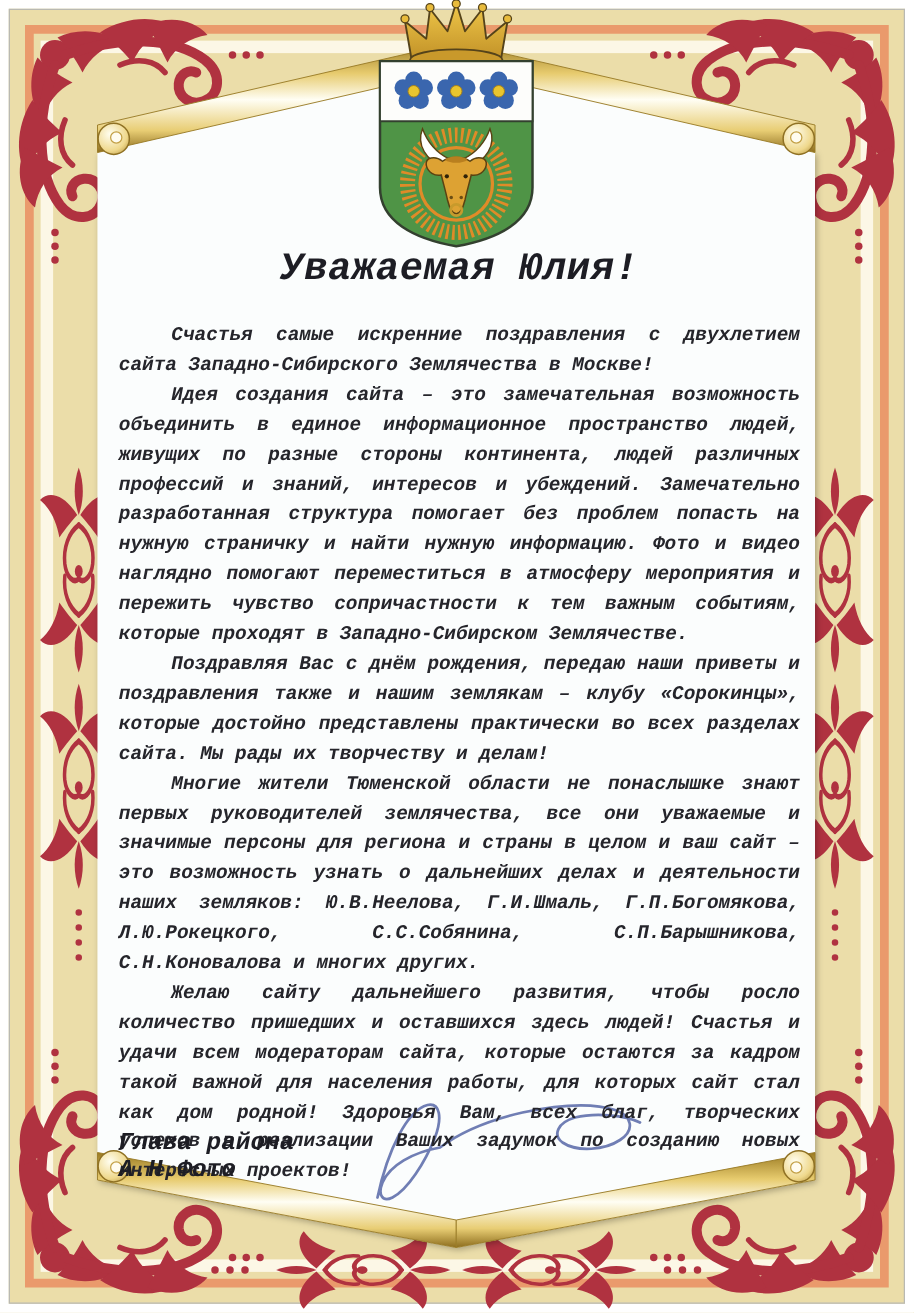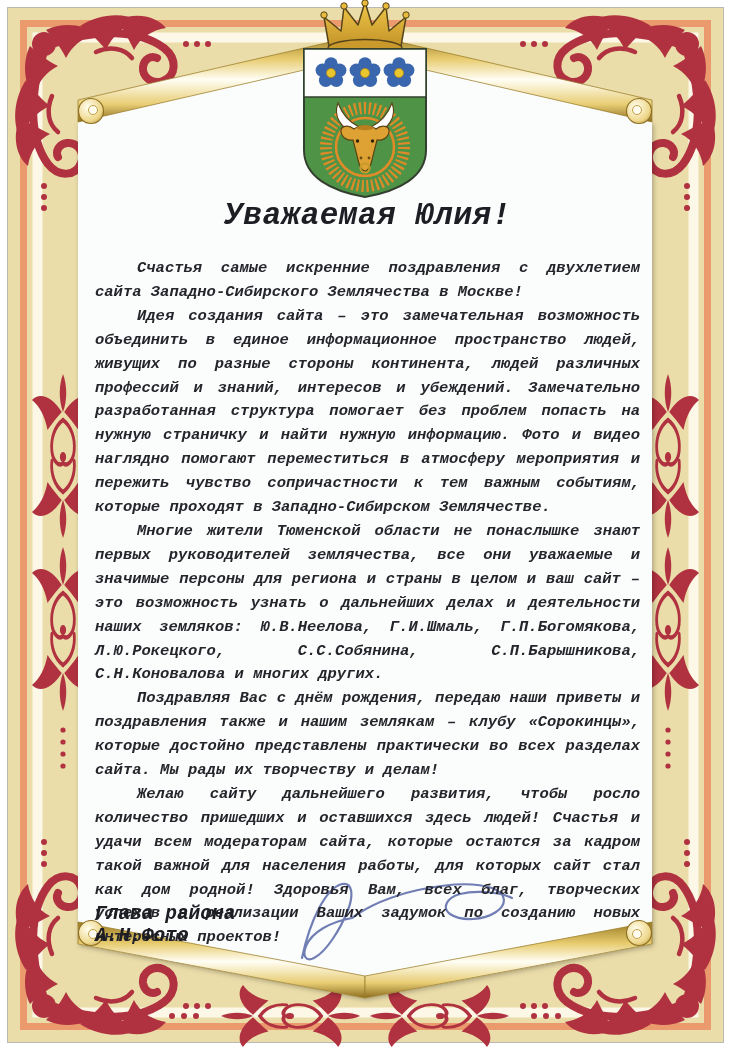--- a/index.html
+++ b/index.html
@@ -199,22 +199,22 @@
                C368,906 392,896 418,890 C446,884 474,882 492,888 C506,893 508,904 496,912 C484,920 462,922 450,914 C442,908 446,898 460,894 C476,890 500,892 512,898" fill="none" stroke="#6877b0" stroke-width="2.2" stroke-linecap="round" opacity="0.95"></path>
     </g>
   </svg>
 
   <div class="txt-layer">
     <div class="title">Уважаемая Юлия!</div>
 
     <div class="letter-body">
       <p>Счастья самые искренние поздравления с двухлетием сайта Западно-Сибирского Землячества в Москве!</p>
       <p>Идея создания сайта – это замечательная возможность объединить в единое информационное пространство людей, живущих по разные стороны континента, людей различных профессий и знаний, интересов и убеждений. Замечательно разработанная структура помогает без проблем попасть на нужную страничку и найти нужную информацию. Фото и видео наглядно помогают переместиться в атмосферу мероприятия и пережить чувство сопричастности к тем важным событиям, которые проходят в Западно-Сибирском Землячестве.</p>
+      <p>Поздравляя Вас с днём рождения, передаю наши приветы и поздравления также и нашим землякам – клубу «Сорокинцы», которые достойно представлены практически во всех разделах сайта. Мы рады их творчеству и делам!</p>
       <p>Многие жители Тюменской области не понаслышке знают первых руководителей землячества, все они уважаемые и значимые персоны для региона и страны в целом и ваш сайт – это возможность узнать о дальнейших делах и деятельности наших земляков: Ю.В.Неелова, Г.И.Шмаль, Г.П.Богомякова, Л.Ю.Рокецкого, С.С.Собянина, С.П.Барышникова, С.Н.Коновалова и многих других.</p>
-      <p>Поздравляя Вас с днём рождения, передаю наши приветы и поздравления также и нашим землякам – клубу «Сорокинцы», которые достойно представлены практически во всех разделах сайта. Мы рады их творчеству и делам!</p>
       <p>Желаю сайту дальнейшего развития, чтобы росло количество пришедших и оставшихся здесь людей! Счастья и удачи всем модераторам сайта, которые остаются за кадром такой важной для населения работы, для которых сайт стал как дом родной! Здоровья Вам, всех благ, творческих успехов в реализации Ваших задумок по созданию новых интересных проектов!</p>
     </div>
 
     <div class="sig-row">
       <span>Глава района</span>
       <span>А.Н.Фото</span>
     </div>
   </div>
 
 </div>

